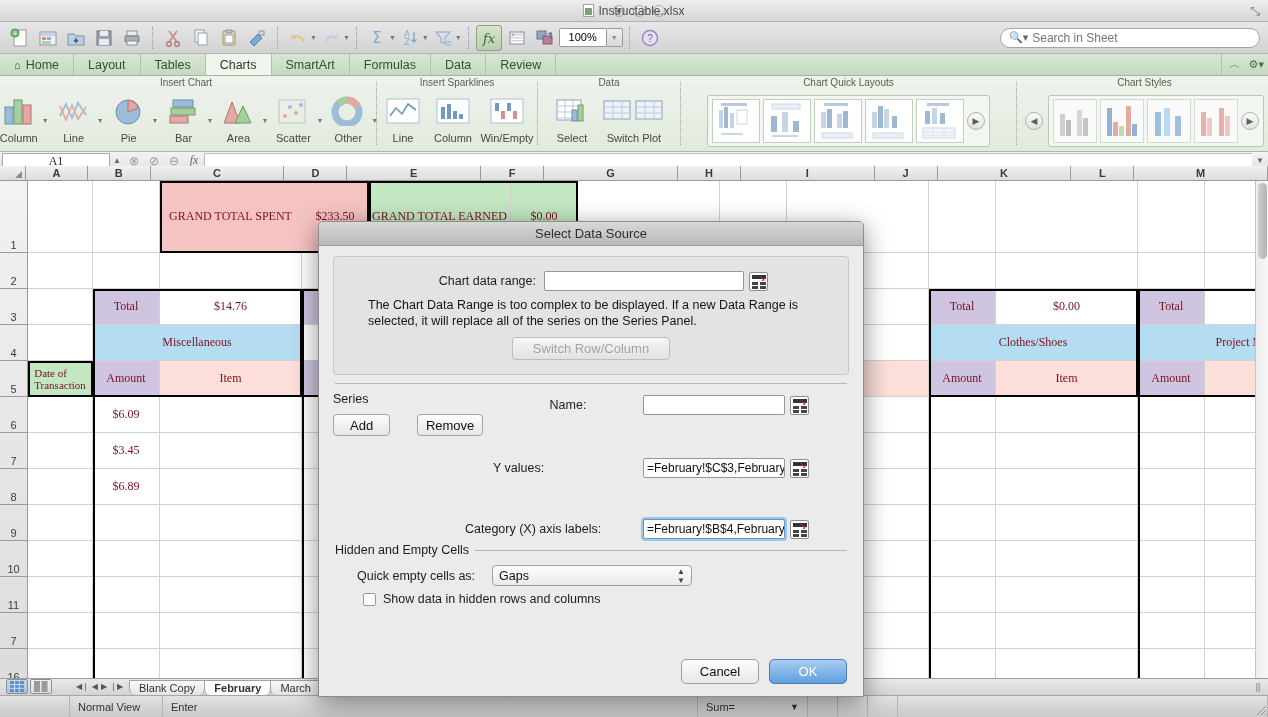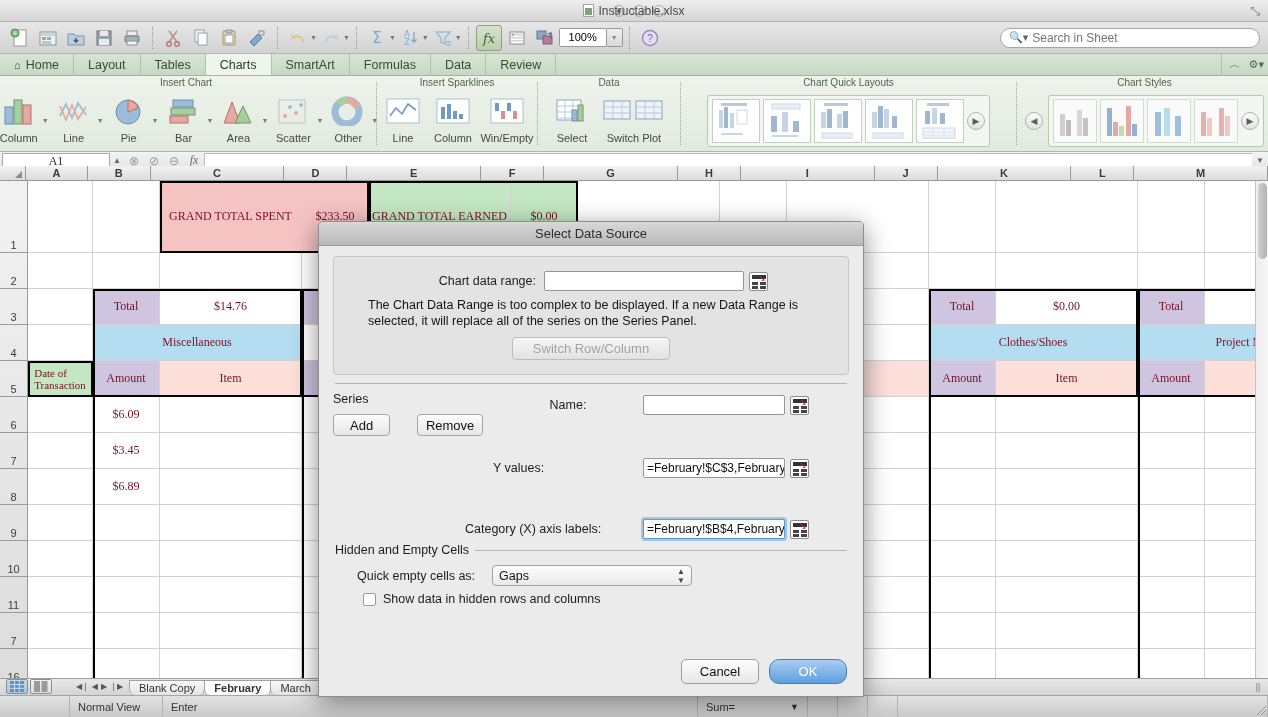--- a/index.html
+++ b/index.html
@@ -197,21 +197,21 @@
     display:flex;align-items:center;padding:0 6px;position:relative;}
   .selectbox .stepper{position:absolute;right:6px;font-size:8px;color:#444;
     line-height:9px;text-align:center;}
   .cbox{width:13px;height:13px;background:#fff;border:1px solid #9a9a9a;
     border-radius:2px;}
   #dlgbtns{position:absolute;right:16px;bottom:12px;display:flex;gap:10px;}
   #cancelbtn{width:78px;height:25px;background:linear-gradient(to bottom,#fdfdfd,#e7e7e7);
     border:1px solid #9d9d9d;border-radius:5px;font-size:13px;color:#111;
     display:flex;align-items:center;justify-content:center;}
   #okbtn{width:78px;height:25px;background:linear-gradient(to bottom,#a9cdf2,#5f9fe0);
-    border:1px solid #4a7fb5;border-radius:10px;font-size:13px;color:#fff;
+    border:1px solid #4a7fb5;border-radius:5px;font-size:13px;color:#fff;
     display:flex;align-items:center;justify-content:center;}
 </style>
 </head>
 <body>
 
 <div id="titlebar">
   <div class="traffic">
     <div class="tl dot"></div>
     <div class="tl"></div>
     <div class="tl"></div>

